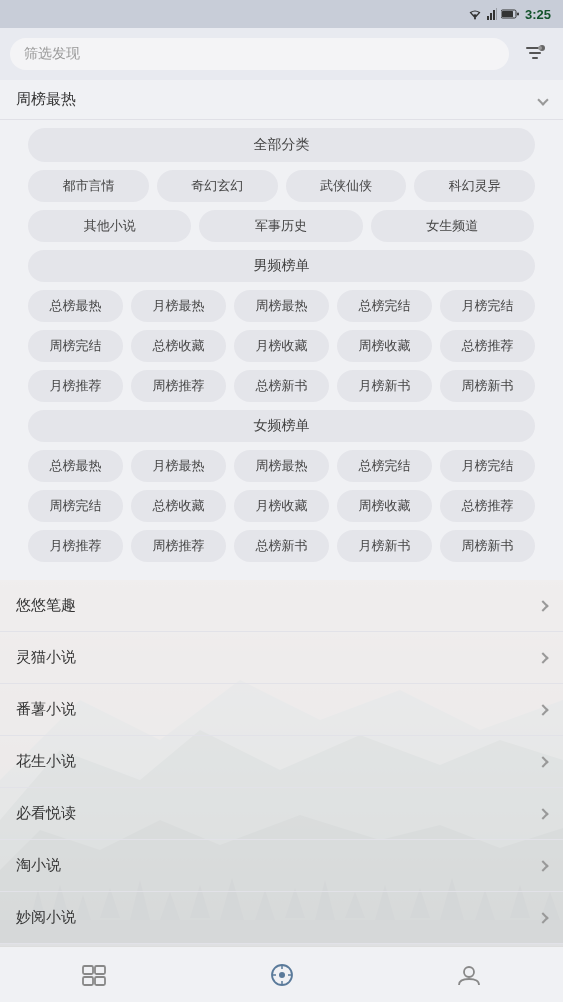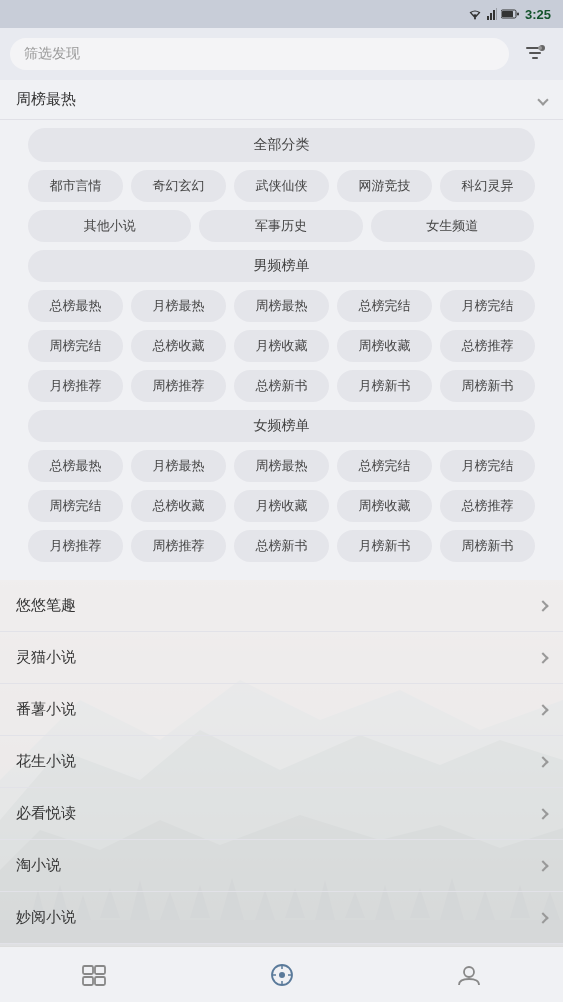--- a/index.html
+++ b/index.html
@@ -258,21 +258,20 @@
     </div>
 
     <div class="tags-section">
 
       <div class="tag-full">全部分类</div>
 
       <div class="tag-row">
         <div class="tag">都市言情</div>
         <div class="tag">奇幻玄幻</div>
         <div class="tag">武侠仙侠</div>
-        <div class="tag">网游竞技</div>
         <div class="tag">科幻灵异</div>
       </div>
 
       <div class="tag-row" style="justify-content: flex-start; gap: 8px;">
         <div class="tag" style="flex: 0 0 calc(33% - 4px);">其他小说</div>
         <div class="tag" style="flex: 0 0 calc(33% - 4px);">军事历史</div>
         <div class="tag" style="flex: 0 0 calc(33% - 4px);">女生频道</div>
       </div>
 
       <div class="sub-header">男频榜单</div>

